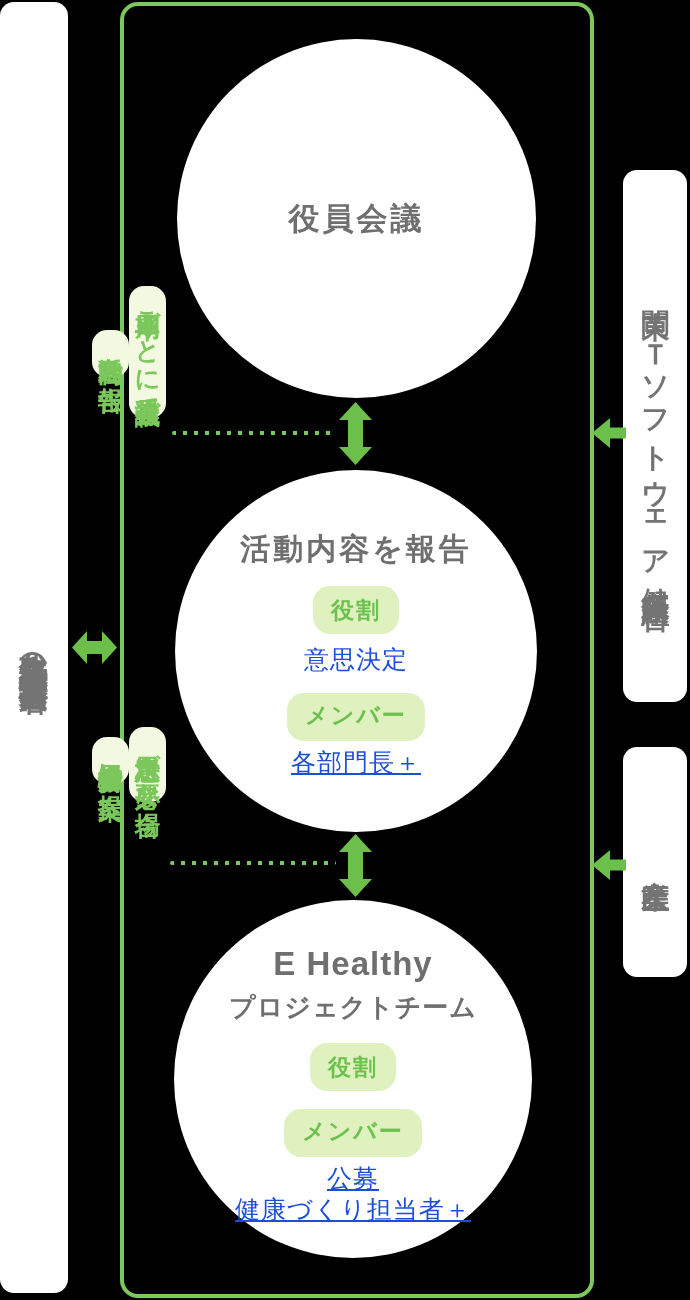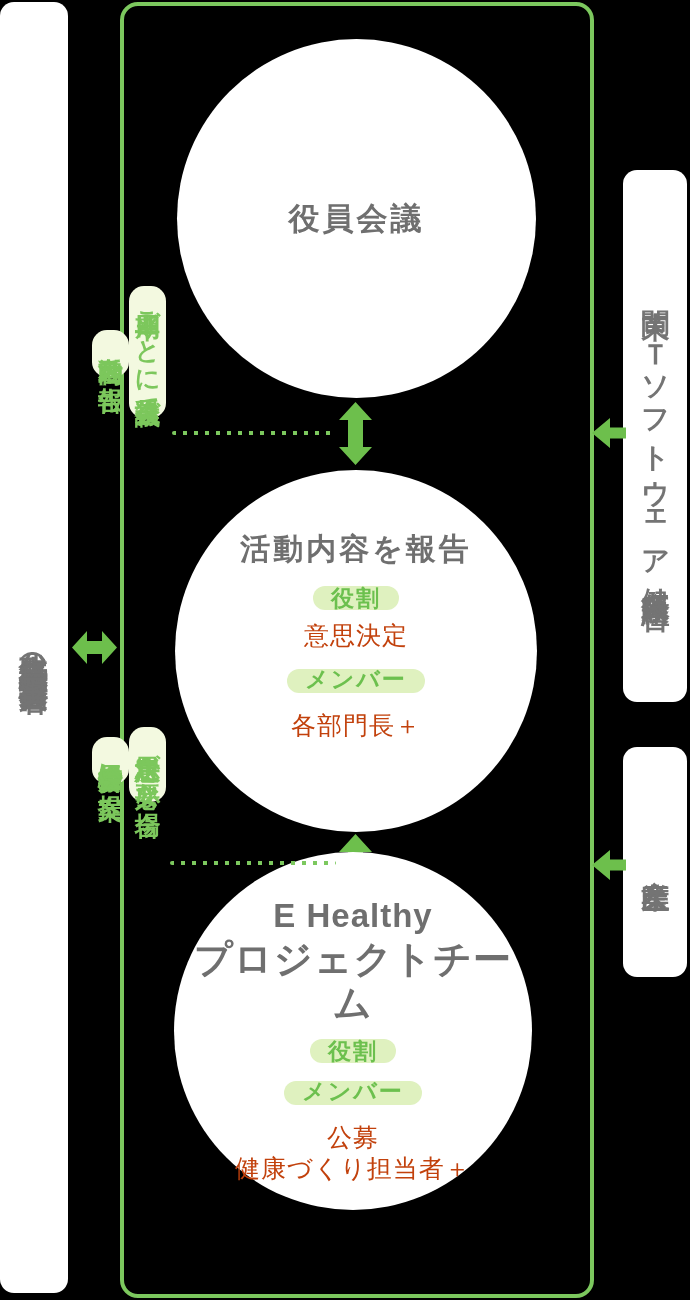--- a/index.html
+++ b/index.html
@@ -42,40 +42,40 @@
     background:transparent;
   }
   
   .circle{
     position:absolute;background:var(--white);border-radius:50%;
     display:flex;flex-direction:column;align-items:center;
     text-align:center;box-sizing:border-box;
   }
   .circle-board{left:177px;top:39px;width:359px;height:359px;justify-content:center;}
   .circle-committee{left:175px;top:470px;width:362px;height:362px;padding-top:63px;}
-  .circle-project{left:174px;top:852px;width:358px;height:358px;padding-top:43px;}
+  .circle-project{left:174px;top:900px;width:358px;height:358px;padding-top:43px;}
   .circle-title{
     color:#6f6f6f;font-weight:bold;font-size:30px;letter-spacing:3px;line-height:32px;
   }
   .circle-board .circle-title{font-size:31px;}
   .circle-project .title-en{font-size:33px;letter-spacing:1px;line-height:42px;}
-  .circle-project .title-ja{font-size:38px;letter-spacing:1px;line-height:44px;}
+  .circle-project .title-ja{font-size:26px;letter-spacing:1px;line-height:44px;}
   .badge{
     display:inline-block;background:var(--badge-bg);color:var(--badge-green);
     font-weight:bold;font-size:23px;line-height:24px;letter-spacing:2px;
-    padding:0 18px;border-radius:17px;
+    padding:12px 18px;border-radius:17px;
   }
   .badge-role{margin-top:21px;}
   .badge-member{margin-top:19px;font-family:Liberation Mono, monospace;}
   .circle-project .badge-role{margin-top:14px;}
   .circle-project .badge-member{margin-top:18px;}
   .body-text{
-    color:#c2410c;font-size:25px;line-height:30px;letter-spacing:1px;margin-top:10px;
+    color:#1d4ed8;font-size:25px;line-height:30px;letter-spacing:1px;margin-top:10px;
   }
-  .member-text{margin-top:17px;}
+  .member-text{margin-top:6px;text-decoration:underline;}
   .circle-project .member-text{line-height:31px;}
   
   .side-box{
     position:absolute;background:var(--white);border-radius:14px;
     display:flex;align-items:center;justify-content:center;
   }
   .side-box .v-text{font-size:28px;letter-spacing:3px;}
   .box-insurance{left:623px;top:170px;width:64px;height:532px;}
   .box-physician{left:623px;top:747px;width:64px;height:230px;}
   

